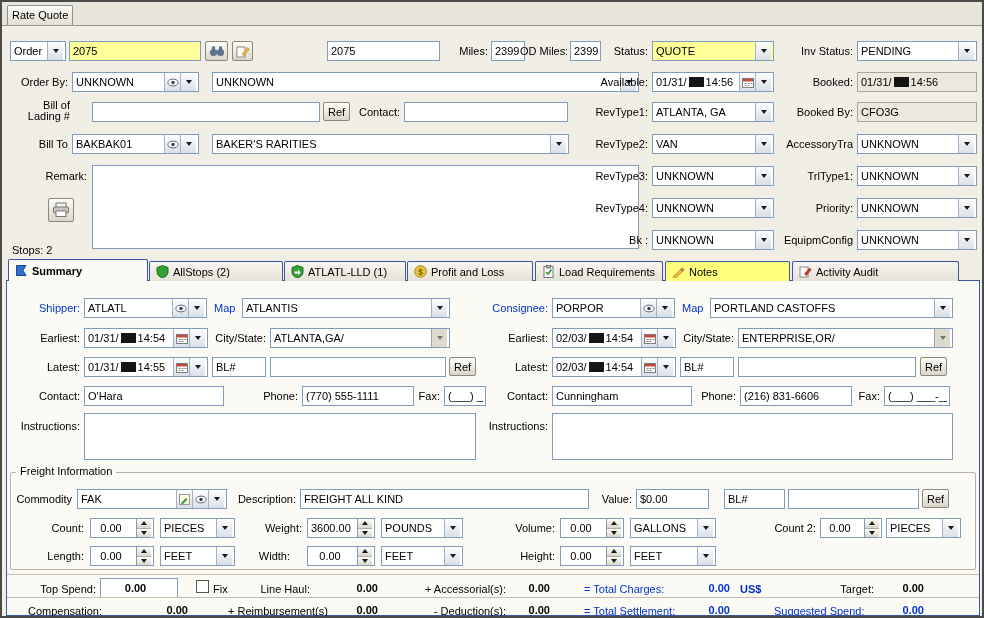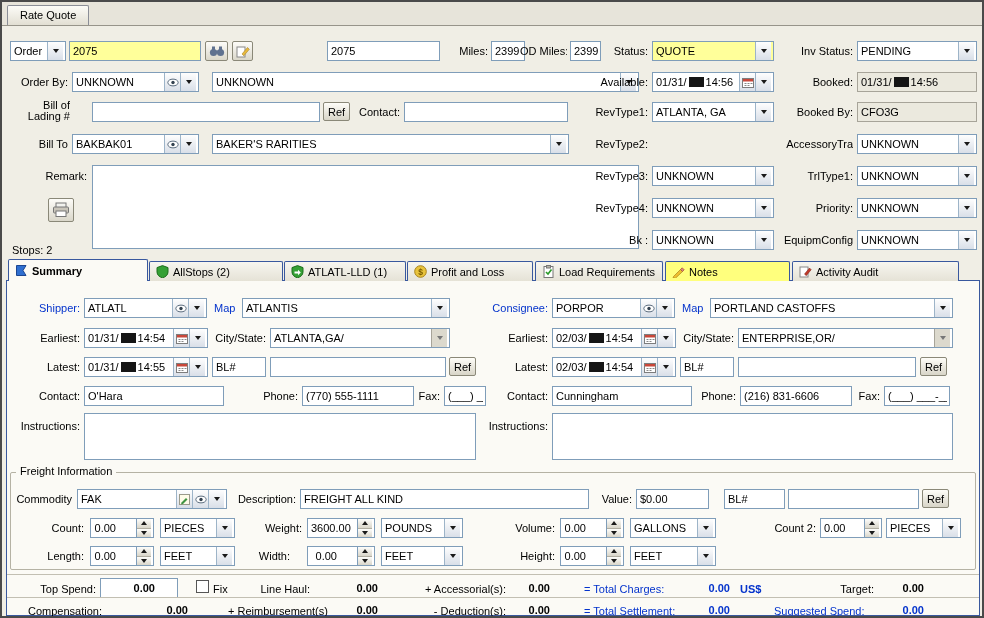--- a/index.html
+++ b/index.html
@@ -1,33 +1,33 @@
 <!DOCTYPE html>
 <html><head>
 <meta charset="utf-8">
 <style>
 *{margin:0;padding:0;box-sizing:border-box}
 html,body{width:984px;height:618px}
 body{font-family:"Liberation Sans",sans-serif;font-size:11px;color:#000;background:#fff}
 #win{position:relative;width:984px;height:618px;border:2px solid #4a4a4a;background:#f0eee5;overflow:hidden}
 .ttabs{position:absolute;left:0;top:0;width:100%;height:24px;background:#e7e4da;border-bottom:1px solid #97948a;display:flex;align-items:flex-end;padding-left:5px}
-.ttab{height:20px;line-height:18px;padding:0 12px;margin-right:12px;background:linear-gradient(#fcfbf7,#e2dfd3);border:1px solid #8b8e97;border-bottom:none;border-radius:2px 2px 0 0;cursor:default;white-space:nowrap}
+.ttab{height:20px;line-height:18px;padding:0 4px;margin-right:12px;background:linear-gradient(#fcfbf7,#e2dfd3);border:1px solid #8b8e97;border-bottom:none;border-radius:2px 2px 0 0;cursor:default;white-space:nowrap}
 .ttab.on{height:24px;line-height:22px;background:#f0eee5;font-weight:bold;border-color:#5a5d66;position:relative;z-index:2}
 .lbl{position:absolute;height:16px;line-height:16px;text-align:right;white-space:nowrap;overflow:hidden}
 .tl{text-align:left}
 .wrap{white-space:normal;line-height:11px;height:auto}
 .blue{color:#0433cc}
 .ul{}
 .fld{position:absolute;height:20px;background:#fff;border:1px solid #7f9db9;display:flex;align-items:center;padding:0 2px 0 3px;overflow:hidden}
 .area{align-items:flex-start;padding-top:2px}
 .yellow{background:#ffff9a}
 .ro{background:#ebe9de;border-color:#a7a499}
 .dis{background:#ffffff}
 .val{flex:1;white-space:nowrap;overflow:hidden}
-.num{text-align:right;padding-right:20px}
+.num{text-align:center;padding-right:8px}
 .cbtn{flex:0 0 16px;align-self:stretch;display:flex;align-items:center;justify-content:center;background:linear-gradient(#fefefe,#d9dfe8);border-left:1px solid #9db4c8;cursor:default}
 .dis .cbtn,.ro .cbtn{background:#dcd9cd;border-left-color:#a7a499}
 .tri{width:0;height:0;border-left:3.5px solid transparent;border-right:3.5px solid transparent;border-top:4.5px solid #1a1a1a}
 .dis .tri{border-top-color:#777}
 .spinner{flex:0 0 15px;align-self:stretch;display:flex;flex-direction:column;border-left:1px solid #7f9db9}
 .sb{flex:1;display:flex;align-items:center;justify-content:center;background:linear-gradient(#fdfdfb,#d9d6ca)}
 .sb:first-child{border-bottom:1px solid #b0aea2}
 .triu{width:0;height:0;border-left:3px solid transparent;border-right:3px solid transparent;border-bottom:4px solid #1a1a1a}
 .trid{width:0;height:0;border-left:3px solid transparent;border-right:3px solid transparent;border-top:4px solid #1a1a1a}
 .btn{position:absolute;height:19px;background:linear-gradient(#fefdf8,#d8d5c8);border:1px solid #8a8878;border-radius:2px;display:flex;align-items:center;justify-content:center;cursor:default}
@@ -180,20 +180,26 @@
         <i class="tri"></i>
       </span>
     </div>
   <div class="fld combo" style="left:210px;top:132px;width:357px">
       <span class="val">BAKER'S RARITIES</span>
       <span class="cbtn">
         <i class="tri"></i>
       </span>
     </div>
   <div class="lbl" style="left:584px;top:134px;width:62px">RevType2:</div>
+  <div class="fld combo" style="left:650px;top:132px;width:122px">
+      <span class="val">VAN</span>
+      <span class="cbtn">
+        <i class="tri"></i>
+      </span>
+    </div>
   <div class="lbl" style="left:776px;top:134px;width:75px">AccessoryTra</div>
   <div class="fld combo" style="left:855px;top:132px;width:120px">
       <span class="val">UNKNOWN</span>
       <span class="cbtn">
         <i class="tri"></i>
       </span>
     </div>
 
   <div class="lbl" style="left:28px;top:166px;width:57px">Remark:</div>
   <div class="fld area" style="left:90px;top:163px;width:547px;height:84px">

